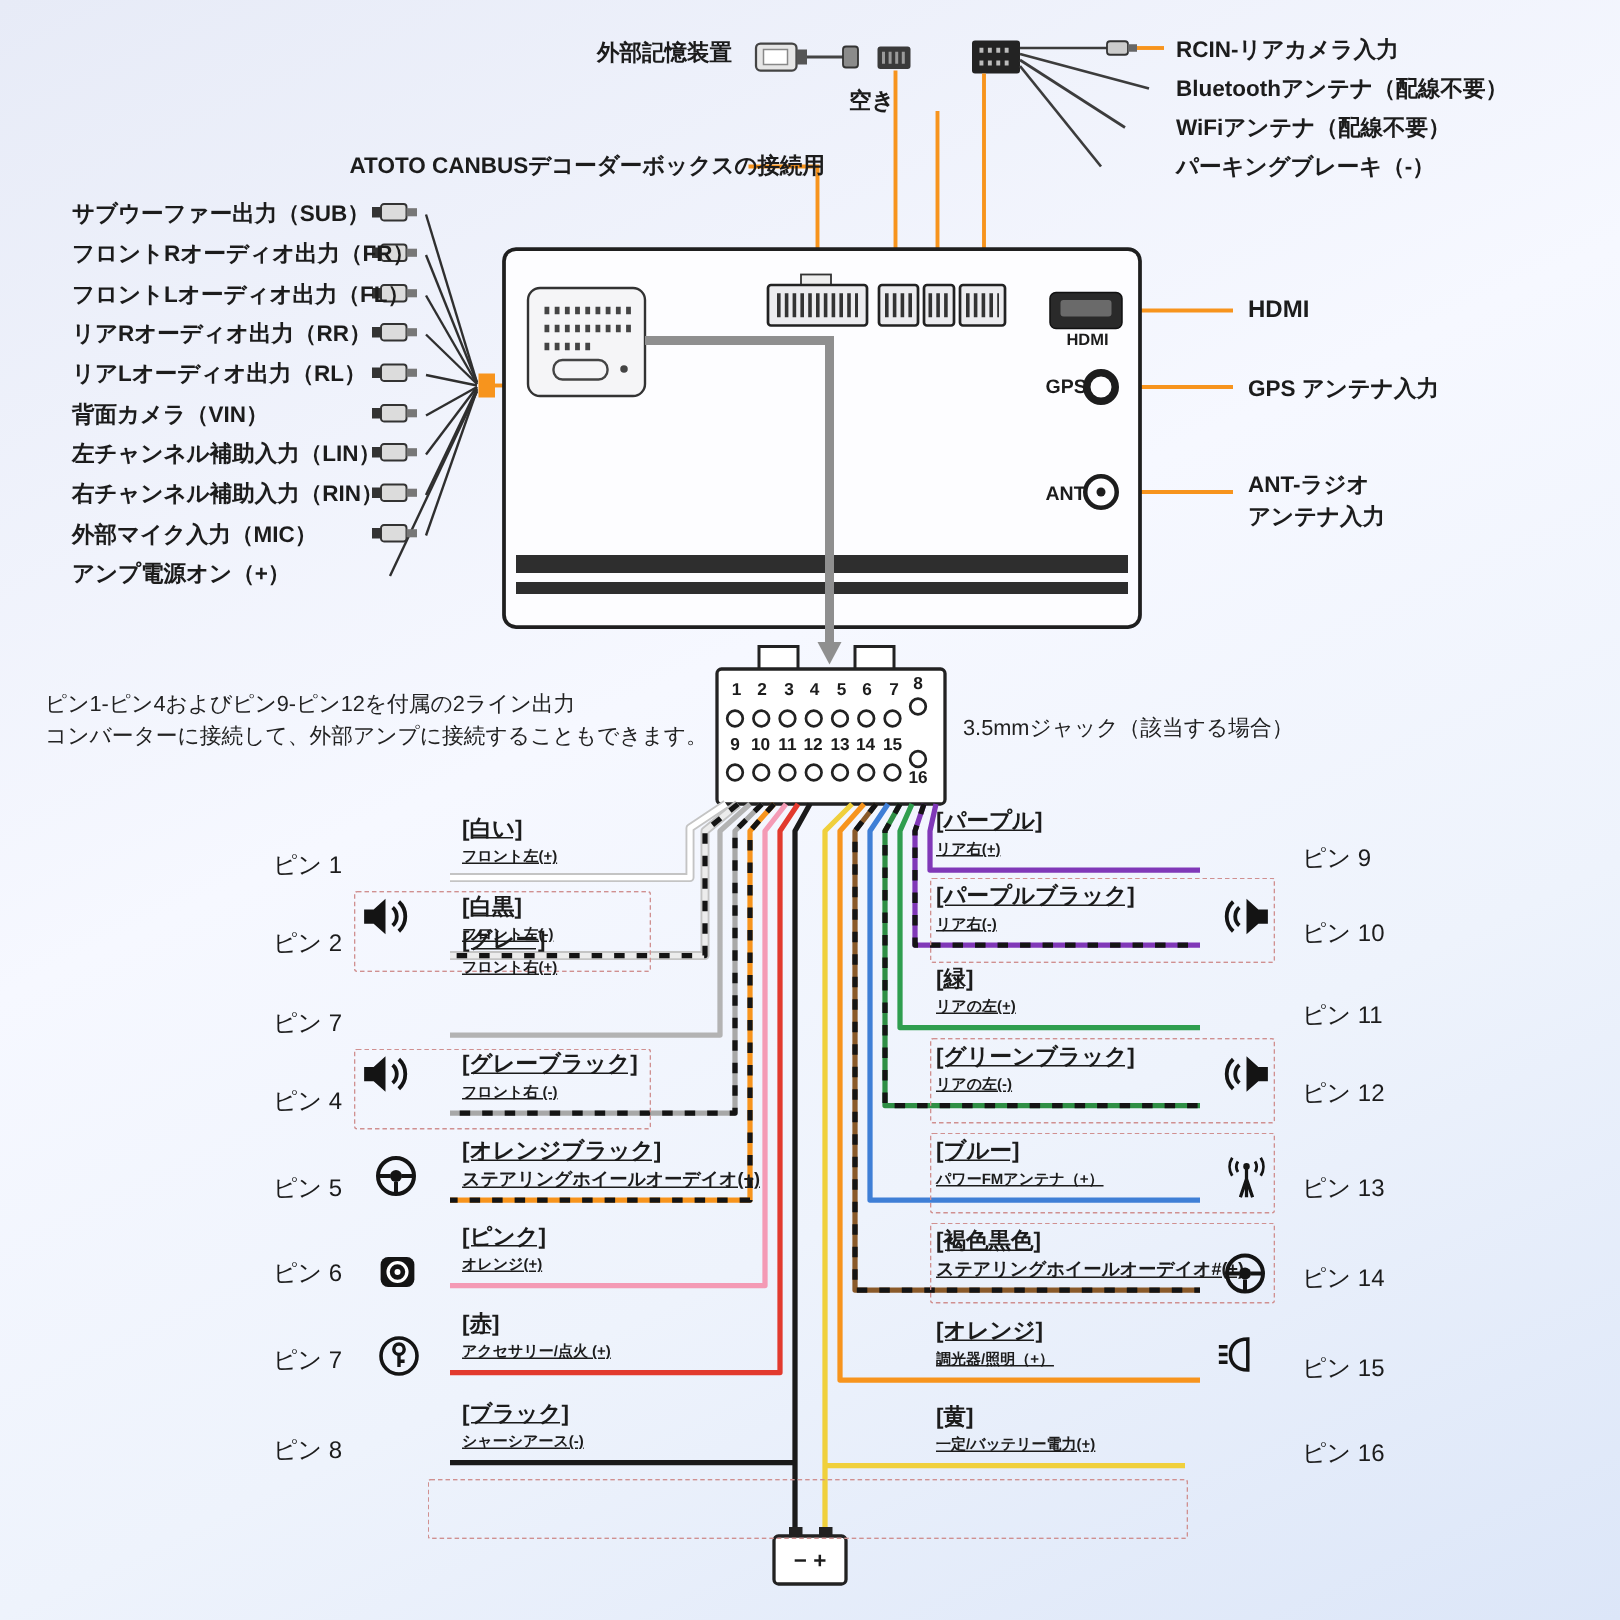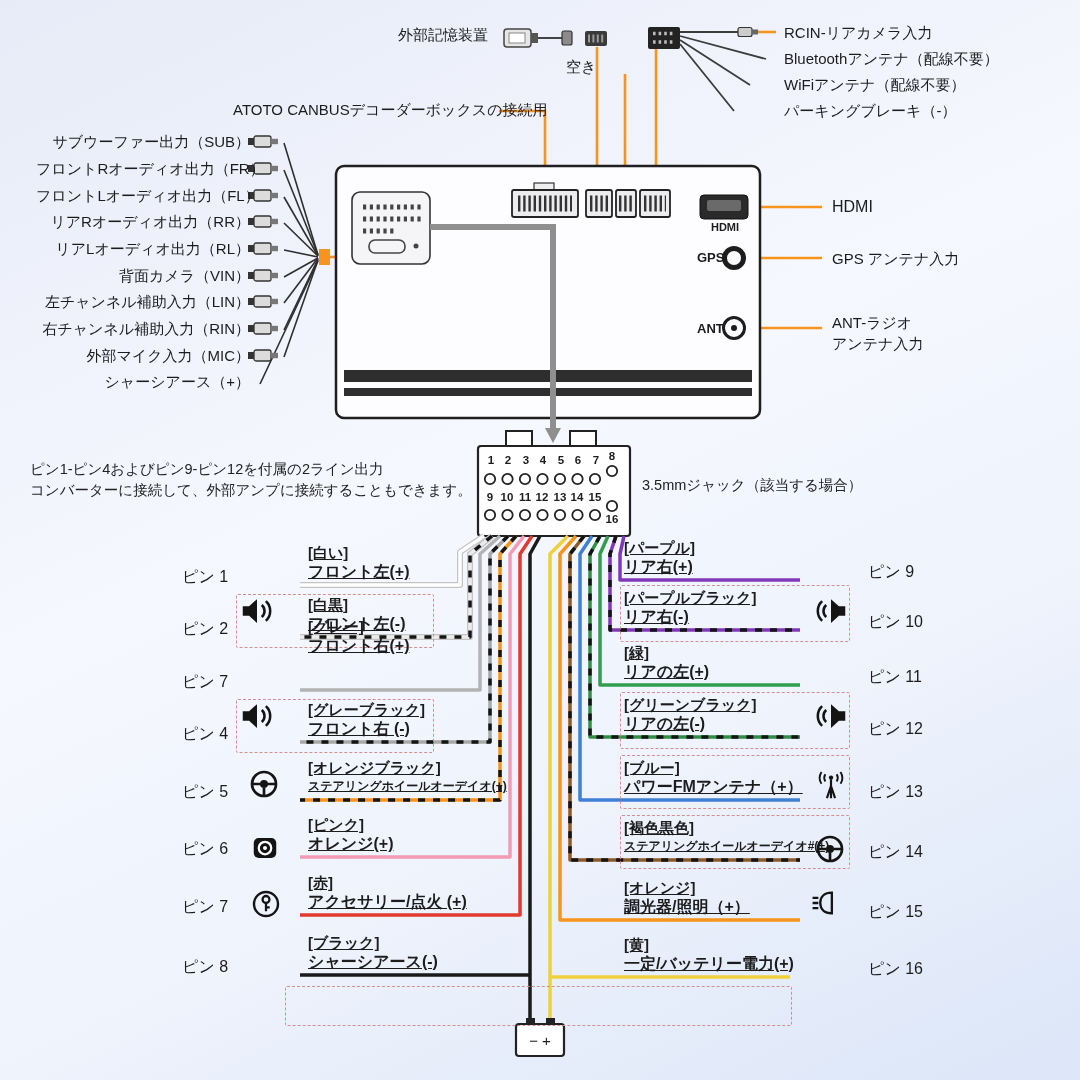--- a/index.html
+++ b/index.html
@@ -2,26 +2,26 @@
 <html><head>
 <meta charset="utf-8">
 <style>
   html,body{margin:0;padding:0;}
   #stage{
     position:relative;width:1080px;height:1080px;overflow:hidden;
     background:linear-gradient(155deg,#e7ebf7 0%,#f6f8ff 42%,#eef3fc 68%,#dce6f8 100%);
     font-family:"Liberation Sans","DejaVu Sans",sans-serif;color:#1c1c1c;
   }
   svg.layer{position:absolute;left:0;top:0;}
-  .t{position:absolute;font-size:15px;font-weight:400;white-space:nowrap;color:#1c1c1c;}
-  .lo{position:absolute;left:36px;width:214px;text-align:right;font-size:15px;font-weight:400;white-space:nowrap;}
+  .t{position:absolute;font-size:15px;font-weight:700;white-space:nowrap;color:#1c1c1c;}
+  .lo{position:absolute;left:48px;width:214px;font-size:15px;font-weight:700;white-space:nowrap;}
   .note{position:absolute;font-size:14.5px;font-weight:400;white-space:nowrap;color:#222;}
   .wl{position:absolute;width:200px;line-height:19px;text-decoration:underline;}
   .wl .c{font-size:15px;font-weight:700;white-space:nowrap;}
-  .wl .f{font-size:16px;font-weight:700;white-space:nowrap;}
+  .wl .f{font-size:10px;font-weight:700;white-space:nowrap;}
   .wl .f.small{font-size:12px;}
   .pin{position:absolute;font-size:16px;font-weight:400;white-space:nowrap;}
   .num{position:absolute;font-size:11.5px;font-weight:700;text-align:center;width:16px;}
   .num.w2{width:18px;}
   .dash{position:absolute;border:1.6px dashed #d09090;border-radius:2px;}
   .icon{position:absolute;}
   .unitlbl{position:absolute;font-size:13px;font-weight:700;}
 </style>
 </head>
 <body>
@@ -240,21 +240,21 @@
 
   <div class="lo" style="top:133px">サブウーファー出力（SUB）</div>
   <div class="lo" style="top:160px">フロントRオーディオ出力（FR）</div>
   <div class="lo" style="top:187px">フロントLオーディオ出力（FL）</div>
   <div class="lo" style="top:213px">リアRオーディオ出力（RR）</div>
   <div class="lo" style="top:240px">リアLオーディオ出力（RL）</div>
   <div class="lo" style="top:267px">背面カメラ（VIN）</div>
   <div class="lo" style="top:293px">左チャンネル補助入力（LIN）</div>
   <div class="lo" style="top:320px">右チャンネル補助入力（RIN）</div>
   <div class="lo" style="top:347px">外部マイク入力（MIC）</div>
-  <div class="lo" style="top:373px">シャーシアース（+）</div>
+  <div class="lo" style="top:373px">アンプ電源オン（+）</div>
 
   <div class="unitlbl" style="left:705px;top:221px;font-size:11px;width:40px;text-align:center;">HDMI</div>
   <div class="unitlbl" style="left:697px;top:250px">GPS</div>
   <div class="unitlbl" style="left:697px;top:321px">ANT</div>
 
   <div class="t" style="left:832px;top:198px;font-size:16px">HDMI</div>
   <div class="t" style="left:832px;top:250px">GPS アンテナ入力</div>
   <div class="t" style="left:832px;top:314px">ANT-ラジオ</div>
   <div class="t" style="left:832px;top:335px">アンテナ入力</div>
 

